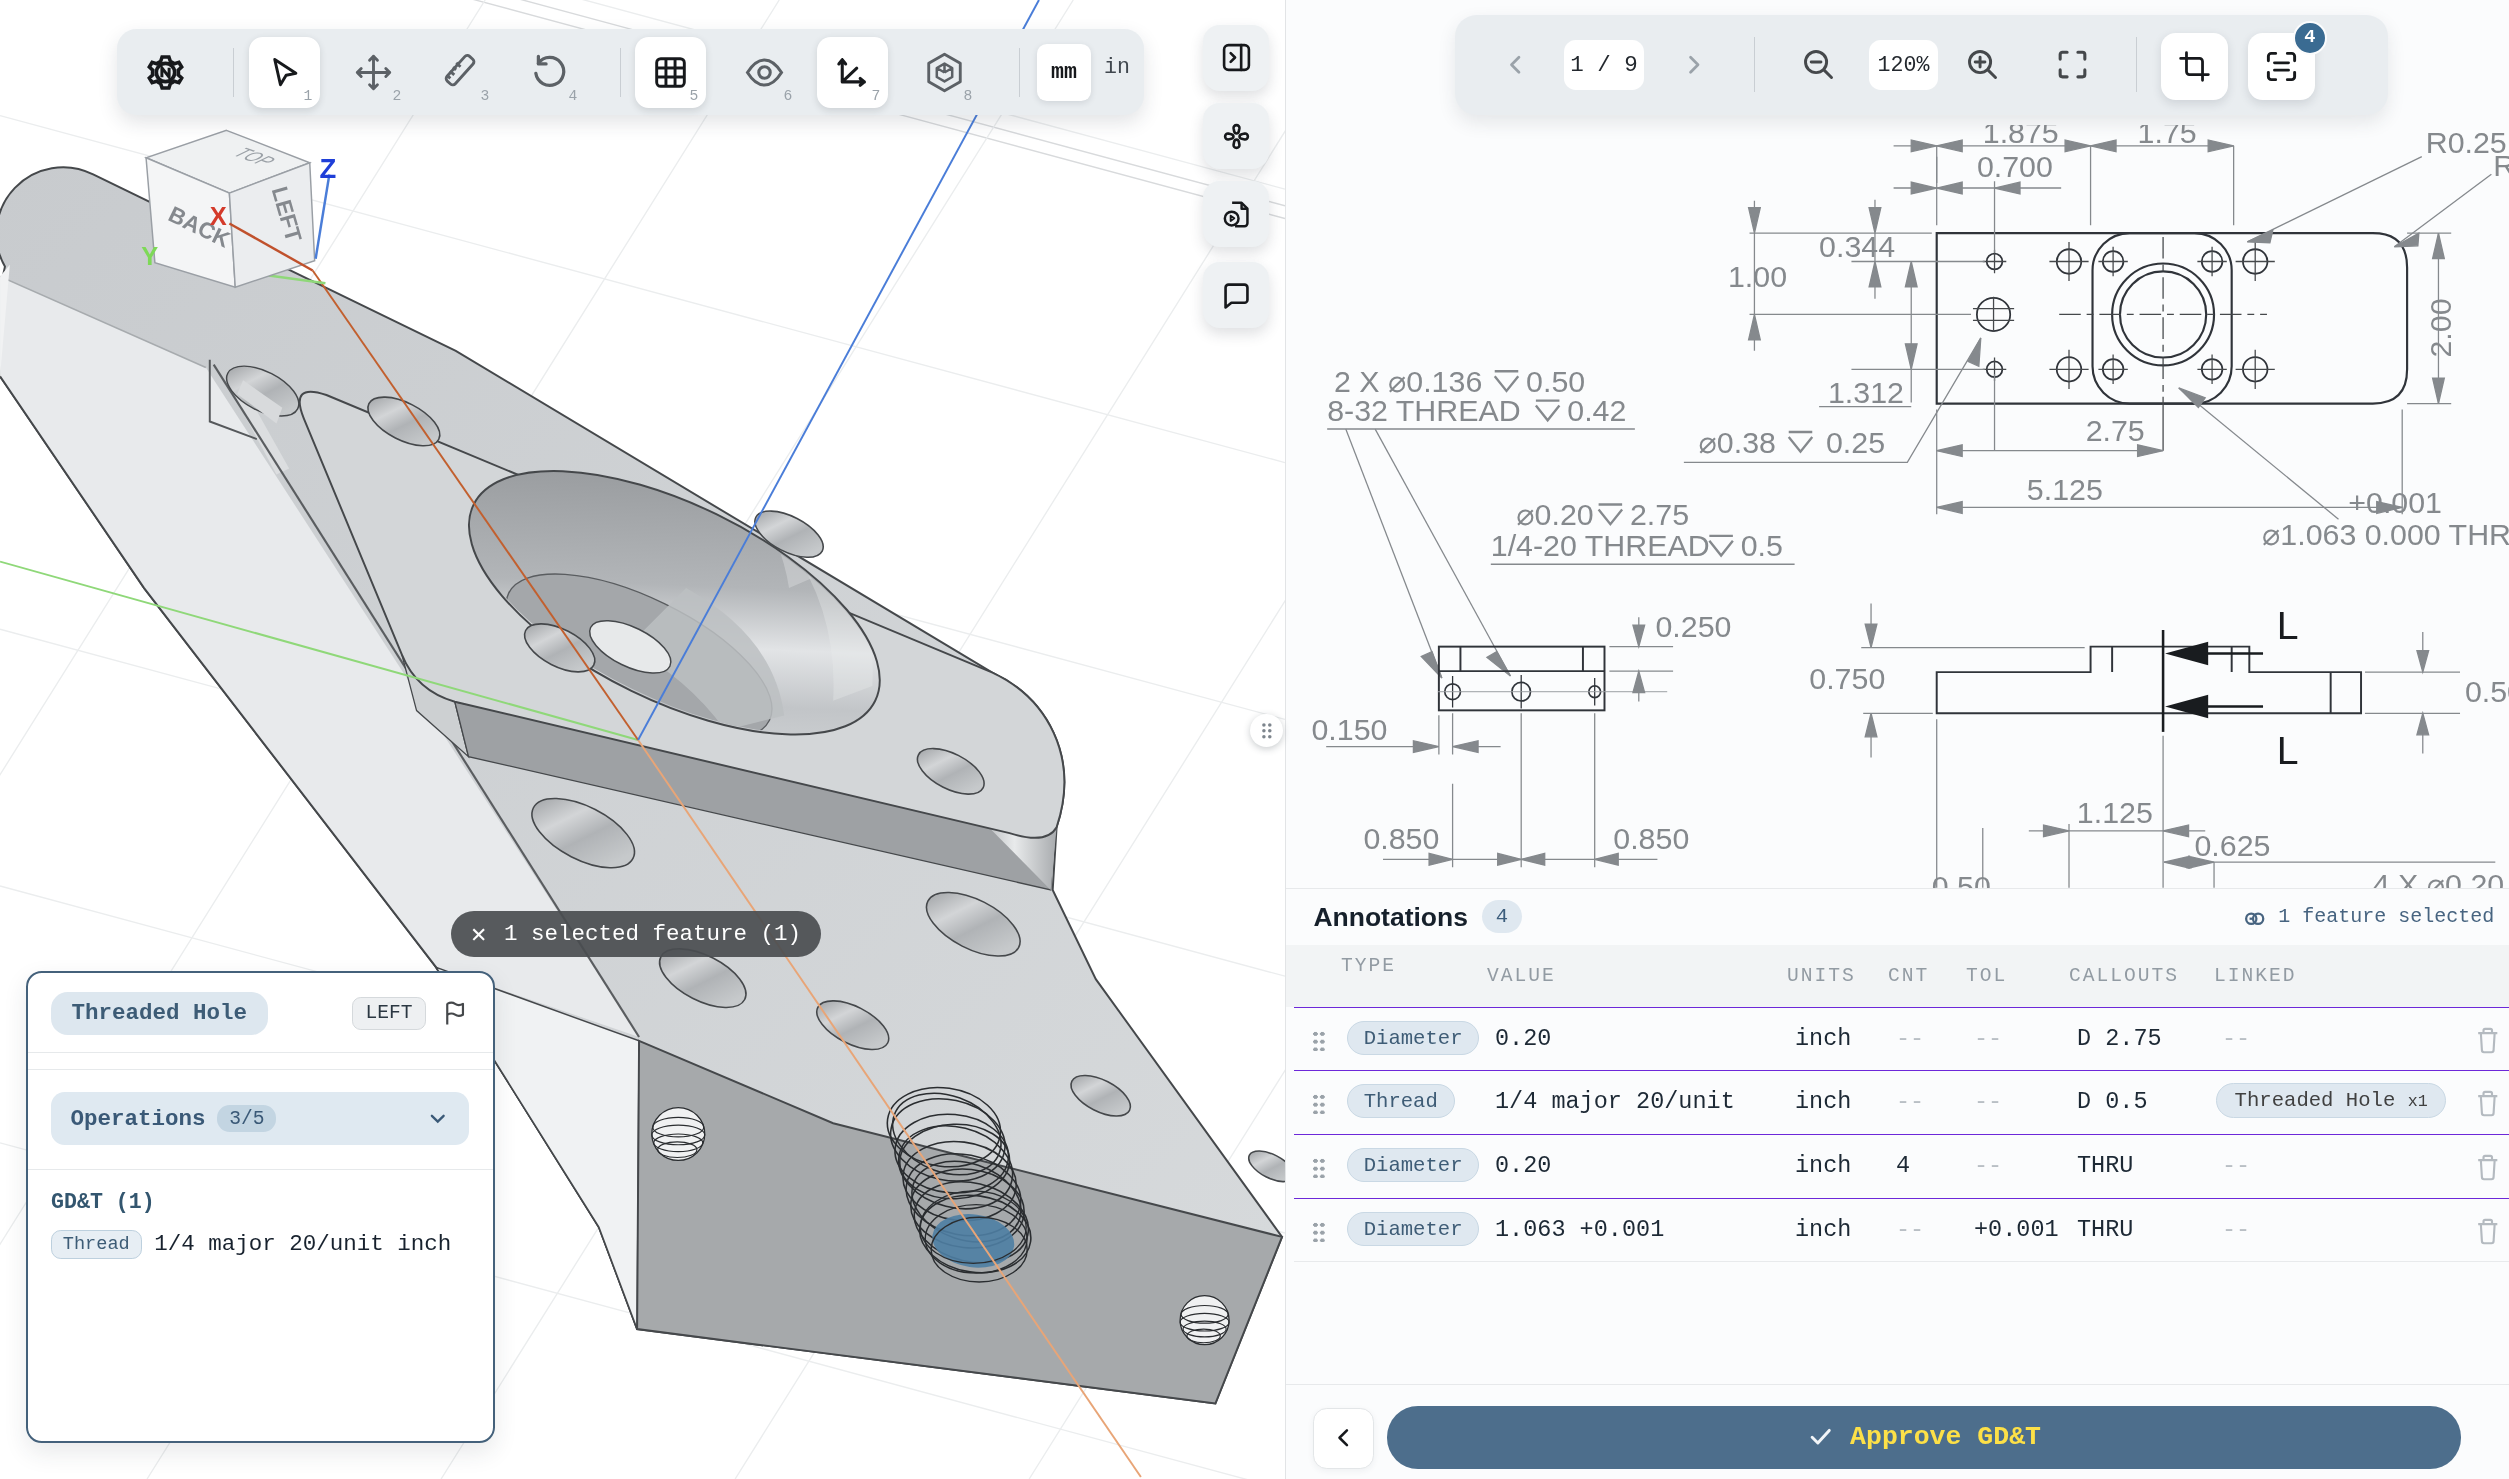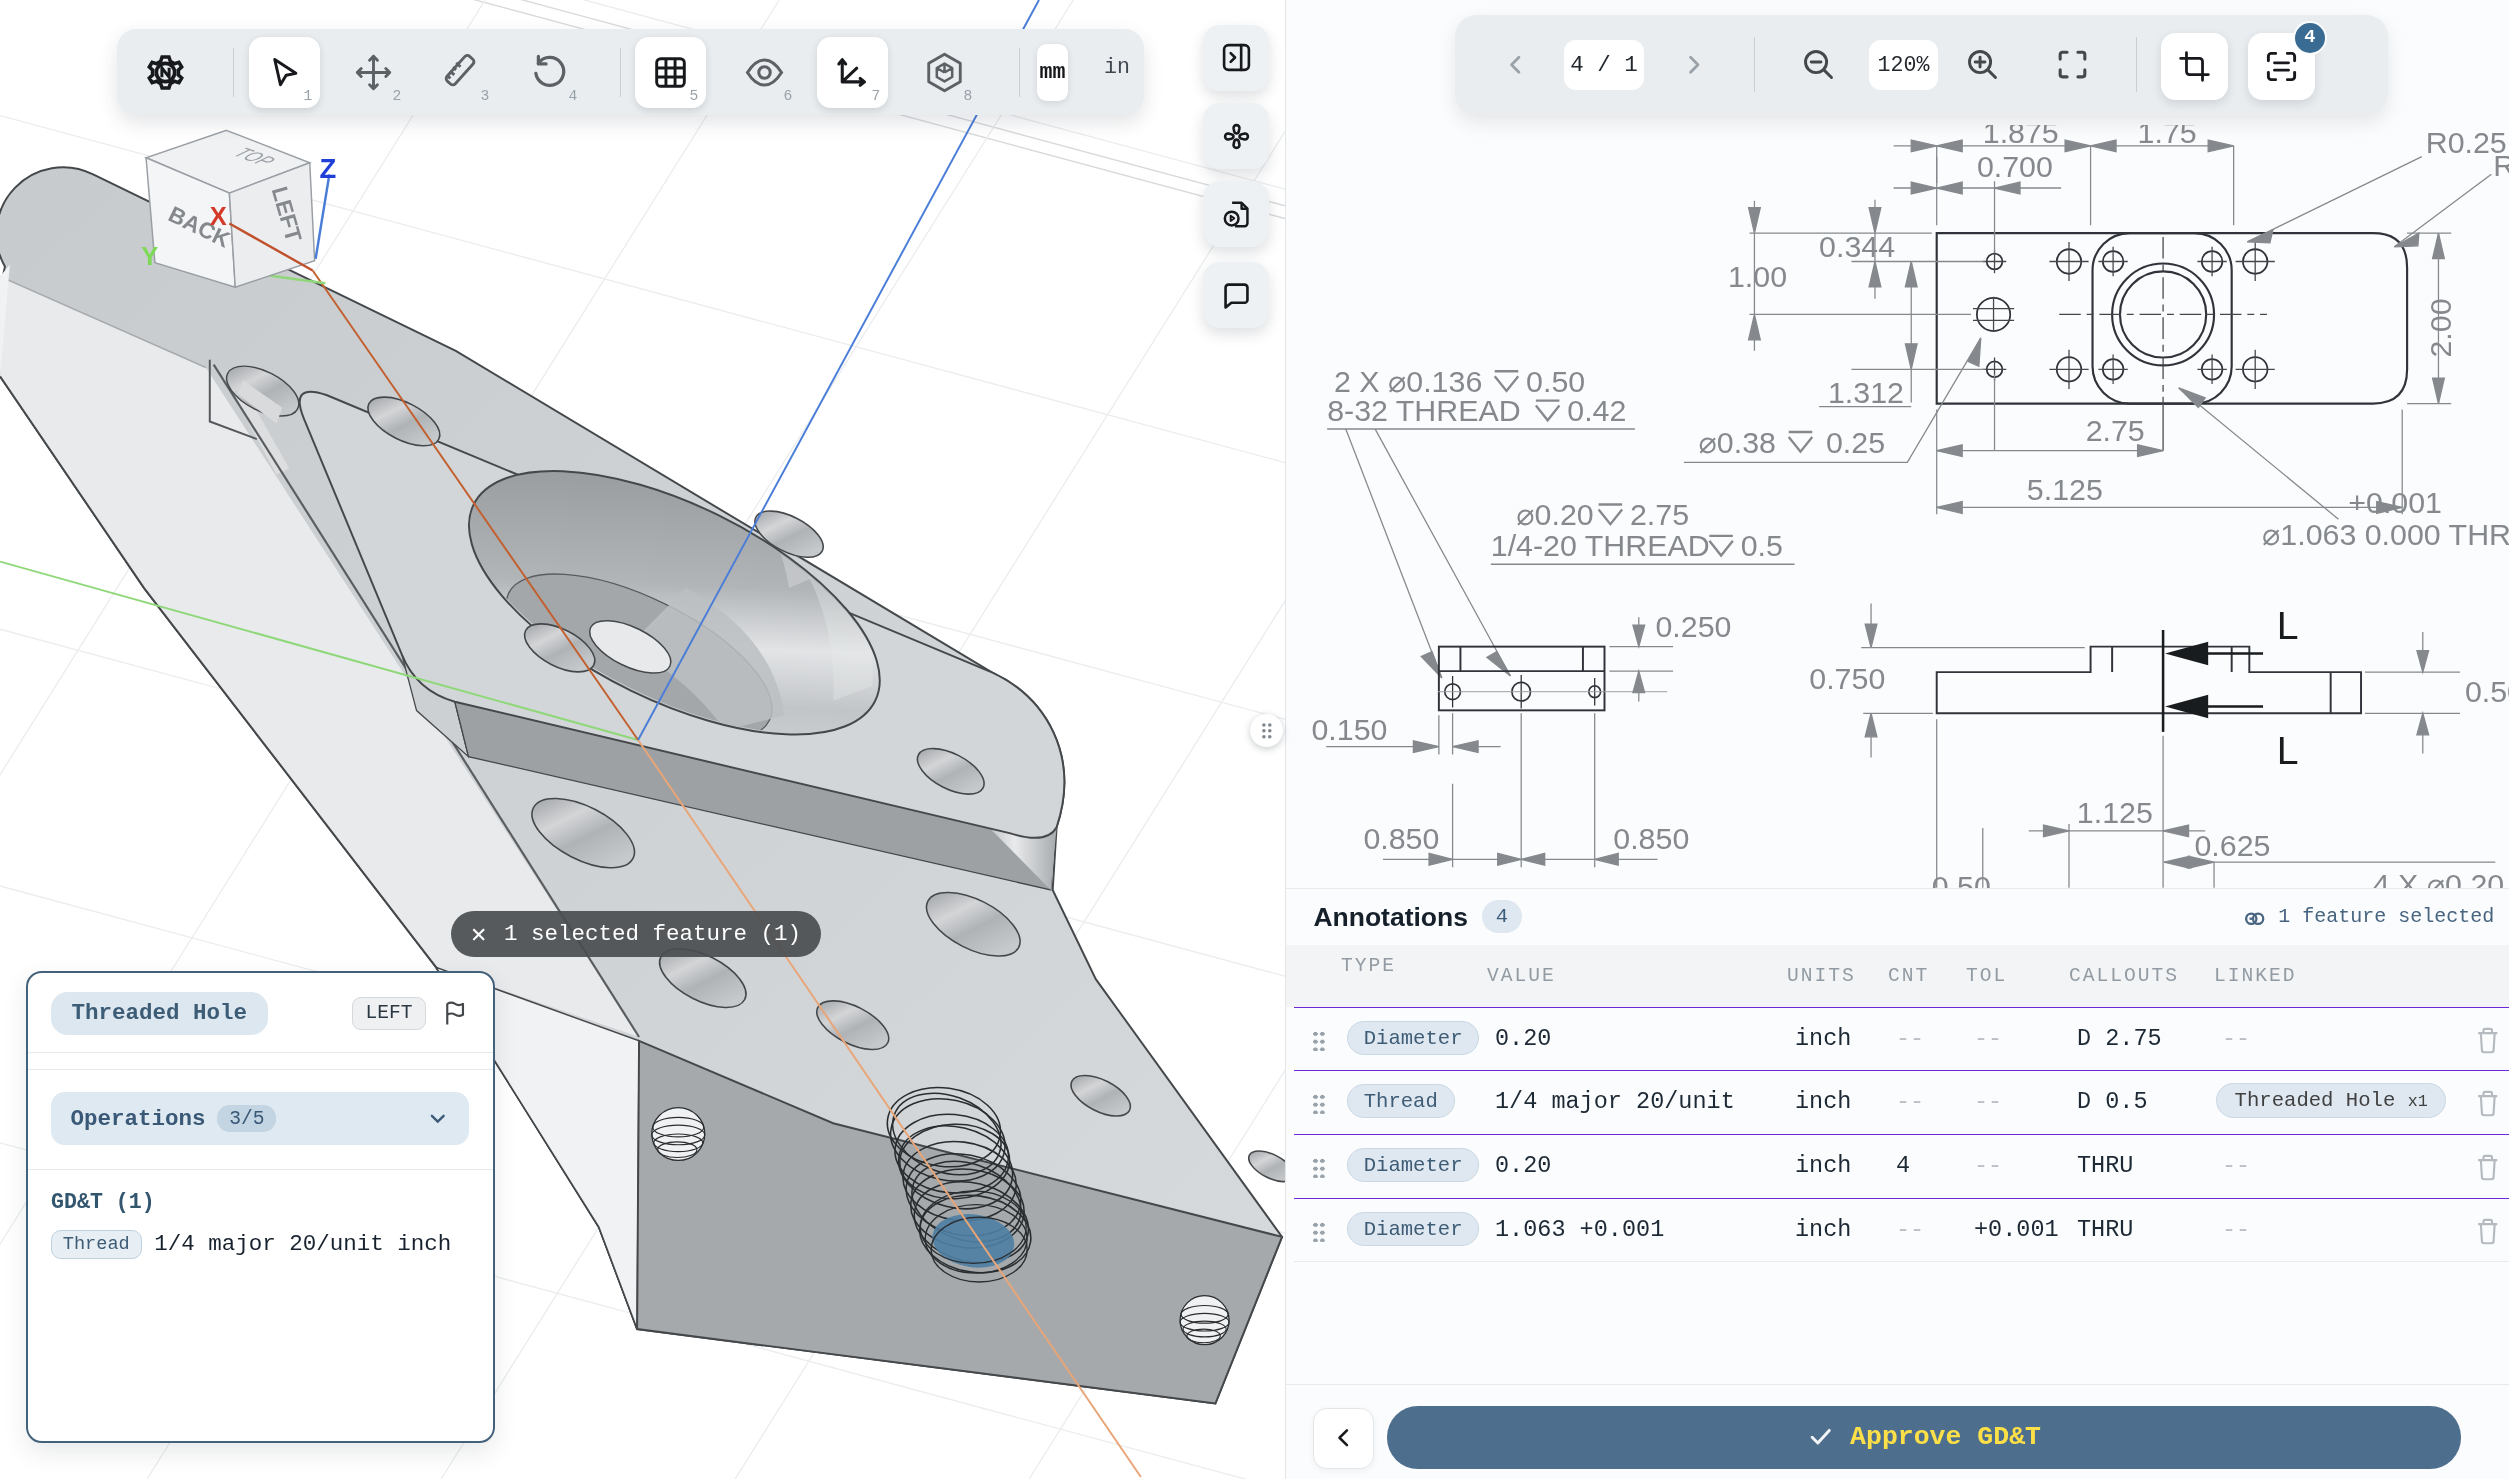--- a/index.html
+++ b/index.html
@@ -263,21 +263,21 @@
       <span class="num">7</span>
     </div>
     <div class="tbtn" style="position:absolute;left:792px;top:7.8px">
       <svg width="43" height="43" viewBox="0 0 24 24" fill="none" stroke="#5c6166" stroke-width="1.6" stroke-linejoin="round">
         <path d="M12 1.8 L20.8 6.9 V17.1 L12 22.2 L3.2 17.1 V6.9 Z"></path>
         <path d="M12 7 L16.3 9.5 V14.5 L12 17 L7.7 14.5 V9.5 Z M12 7 V12 M7.7 9.5 L12 12 M16.3 9.5 L12 12" stroke-width="1.4"></path>
       </svg>
       <span class="num">8</span>
     </div>
     <div class="tdiv" style="position:absolute;left:893px;top:18.6px"></div>
-    <div style="position:absolute;left:920px;top:14.7px;width:31px;height:57px;background:#fff;border-radius:9.8px;box-shadow:0 2px 5.9px rgba(40,50,60,.13);display:flex;align-items:center;justify-content:center;font-size:21.6px;font-weight:bold;color:#17191c">mm</div>
+    <div style="position:absolute;left:920px;top:14.7px;width:54px;height:57px;background:#fff;border-radius:9.8px;box-shadow:0 2px 5.9px rgba(40,50,60,.13);display:flex;align-items:center;justify-content:center;font-size:21.6px;font-weight:bold;color:#17191c">mm</div>
     <div style="position:absolute;left:987px;top:25.5px;font-size:21.6px;color:#40474e">in</div>
   </div>
 
   <div class="fbtn" style="top:24.5px">
     <svg width="35" height="35" viewBox="0 0 24 24" fill="none" stroke="#17191c" stroke-width="1.8" stroke-linecap="round" stroke-linejoin="round">
       <rect x="3.5" y="3.5" width="17" height="17" rx="3"></rect>
       <path d="M15.2 3.5 V20.5 M8 9 L11 12 L8 15"></path>
     </svg>
   </div>
   <div class="fbtn" style="top:103px">
@@ -329,21 +329,21 @@
     </div>
   </div>
 </div>
 
 <div id="rpanel">
 
   <div id="rtoolbar" style="position:absolute;left:169px;top:14.7px;width:933px;height:100px;background:#e9edf0;border-radius:21.6px;box-shadow:0 7.8px 17.6px rgba(40,50,60,.10)">
     <svg width="25.5" height="25.5" viewBox="0 0 24 24" style="position:absolute;left:48px;top:37px" fill="none" stroke="#9aa2a9" stroke-width="2.6" stroke-linecap="round" stroke-linejoin="round">
         <path d="M15 5 L8 12 L15 19"></path>
       </svg>
-    <div class="wpill" style="position:absolute;left:109px;top:25.5px;width:80px;height:50px;font-size:22.5px;color:#23282e">4 / 1</div>
+    <div class="wpill" style="position:absolute;left:109px;top:25.5px;width:80px;height:50px;font-size:22.5px;color:#23282e">1 / 9</div>
     <svg width="25.5" height="25.5" viewBox="0 0 24 24" style="position:absolute;left:226px;top:37px" fill="none" stroke="#9aa2a9" stroke-width="2.6" stroke-linecap="round" stroke-linejoin="round">
         <path d="M9 5 L16 12 L9 19"></path>
       </svg>
     <div style="position:absolute;left:299px;top:22.5px;width:1px;height:55px;background:#c9ced3"></div>
     <svg width="39" height="39" viewBox="0 0 24 24" style="position:absolute;left:344px;top:30px" fill="none" stroke="#45484b" stroke-width="1.8" stroke-linecap="round">
         <circle cx="10.5" cy="10.5" r="6.5"></circle>
         <path d="M15.3 15.3 L20 20 M7.5 10.5 H13.5"></path>
       </svg>
     <div class="wpill" style="position:absolute;left:414px;top:25.5px;width:69px;height:50px;font-size:21.6px;color:#23282e">120%</div>
     <svg width="39" height="39" viewBox="0 0 24 24" style="position:absolute;left:508px;top:30px" fill="none" stroke="#45484b" stroke-width="1.8" stroke-linecap="round">

